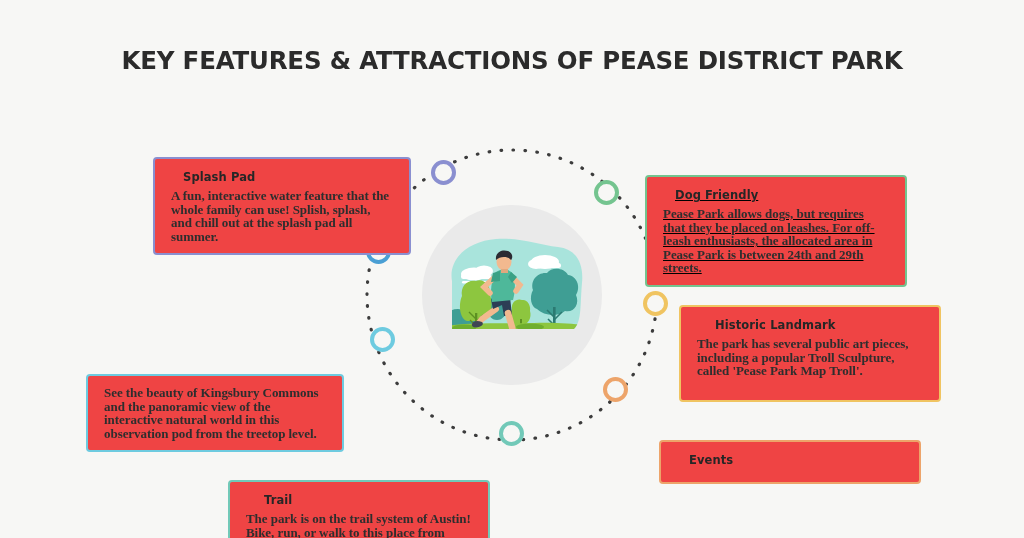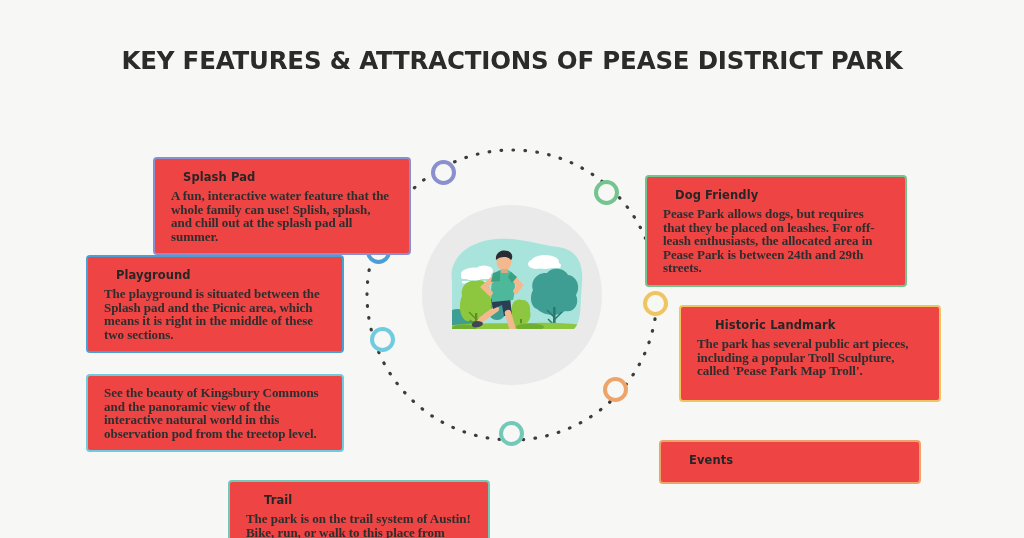--- a/index.html
+++ b/index.html
@@ -215,35 +215,31 @@
     <div class="marker" style="left:82px; top:-115px; border-color:#74c48f;"></div>
     <div class="marker" style="left:131px; top:-4px; border-color:#f0c461;"></div>
     <div class="marker" style="left:91px; top:82px; border-color:#eda46a;"></div>
   </div>
 
   <div class="card indent" style="left:153px; top:121px; width:258px; border-color:#8a8fd0;">
     <div class="card-title">Splash Pad</div>
     <div class="card-body">A fun, interactive water feature that the whole family can use! Splish, splash, and chill out at the splash pad all summer.</div>
   </div>
 
-  <div class="card indent" style="left:86px; top:219px; width:258px; border-color:#4a9fd4;">
-    <div class="card-title">Playground</div>
-    <div class="card-body">The playground is situated between the Splash pad and the Picnic area, which means it is right in the middle of these two sections.</div>
-  </div>
 
   <div class="card indent" style="left:86px; top:338px; width:258px; border-color:#6ecbe0;">
     <div class="card-body">See the beauty of Kingsbury Commons and the panoramic view of the interactive natural world in this observation pod from the treetop level.</div>
   </div>
 
   <div class="card indent2" style="left:228px; top:444px; width:262px; border-color:#72c9b8; padding-bottom:43px;">
     <div class="card-title">Trail</div>
     <div class="card-body">The park is on the trail system of Austin! Bike, run, or walk to this place from North or South Austin!</div>
   </div>
 
-  <div class="card indent" style="left:645px; top:139px; width:262px; border-color:#74c48f;">
+  <div class="card indent" style="left:645px; top:139px; width:262px; border-color:#74c48f;text-decoration:underline;">
     <div class="card-title">Dog Friendly</div>
     <div class="card-body">Pease Park allows dogs, but requires that they be placed on leashes.  For off-leash enthusiasts, the allocated area in Pease Park is between 24th and 29th streets.</div>
   </div>
 
   <div class="card indent2" style="left:679px; top:269px; width:262px; border-color:#f0c461; padding-bottom:22px;">
     <div class="card-title">Historic Landmark</div>
     <div class="card-body">The park has several public art pieces, including a popular Troll Sculpture, called 'Pease Park Map Troll'.</div>
   </div>
 
   <div class="card indent" style="left:659px; top:404px; width:262px; border-color:#eda46a;">

